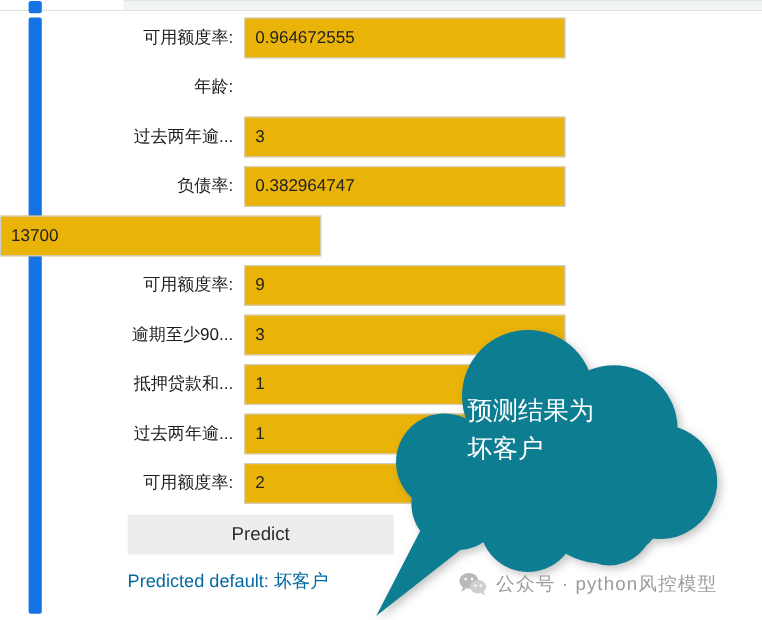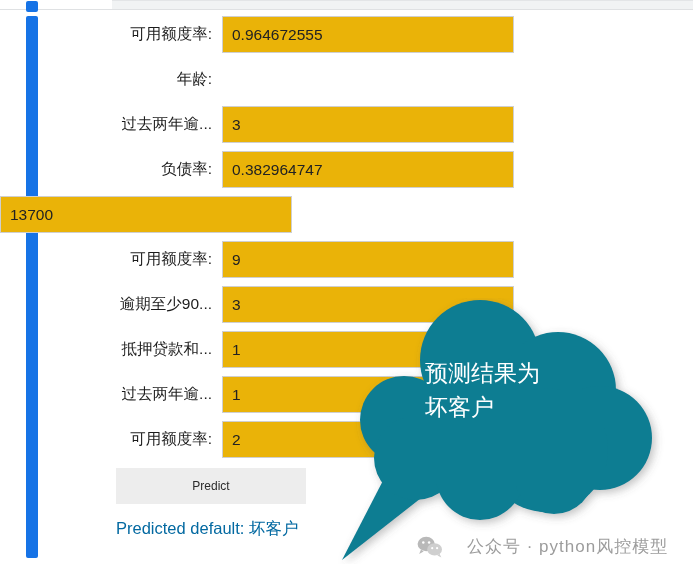--- a/index.html
+++ b/index.html
@@ -107,25 +107,25 @@
   
   #predict-row {
     position: relative;
     height: 47px;
     display: flex;
     align-items: center;
     padding-left: 116px;
     box-sizing: border-box;
   }
   #predict-button {
-    width: 190px;
+    width: 242px;
     height: 36px;
     background: #ededed;
     border: none;
-    font-size: 12px;
+    font-size: 17px;
     color: #2b2b2b;
     cursor: pointer;
     font-family: "Liberation Sans", "DejaVu Sans", sans-serif;
   }
 
   
   #result-row {
     position: relative;
     padding-left: 116px;
     padding-top: 9px;
@@ -160,26 +160,25 @@
     white-space: pre-line;
   }
 
   
   #watermark {
     position: absolute;
     left: 417px;
     top: 519px;
     display: flex;
     align-items: center;
-    gap: 24px;
+    gap: 8px;
     color: #9c9c9c;
     font-size: 17px;
     letter-spacing: 1px;
     font-family: "Liberation Sans", "DejaVu Sans", sans-serif;
-    margin-top: 16px;
   }
   #wechat-icon { display: block; }
 </style>
 </head>
 <body>
 
 <div id="chrome-strip">
   <div id="chrome-tab-active"></div>
   <div id="chrome-tabstrip-rest"></div>
 </div>

